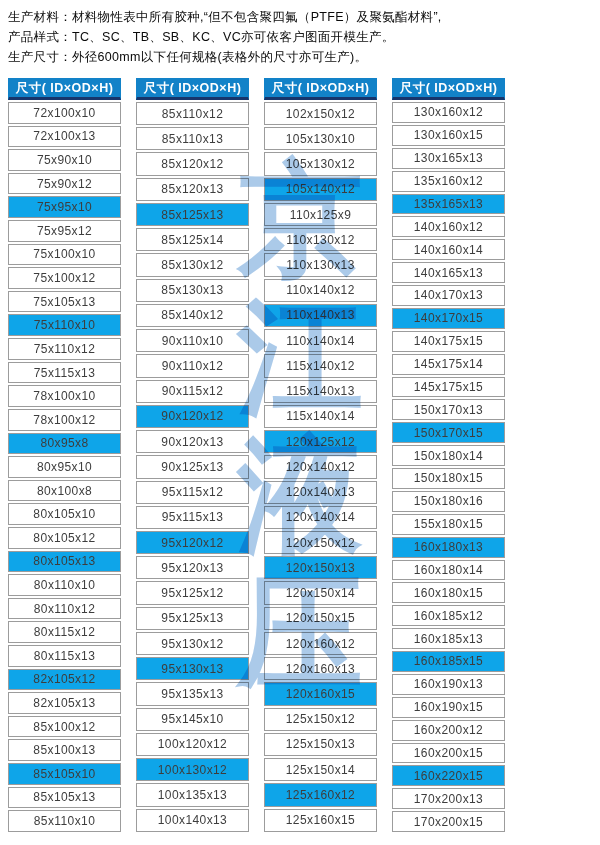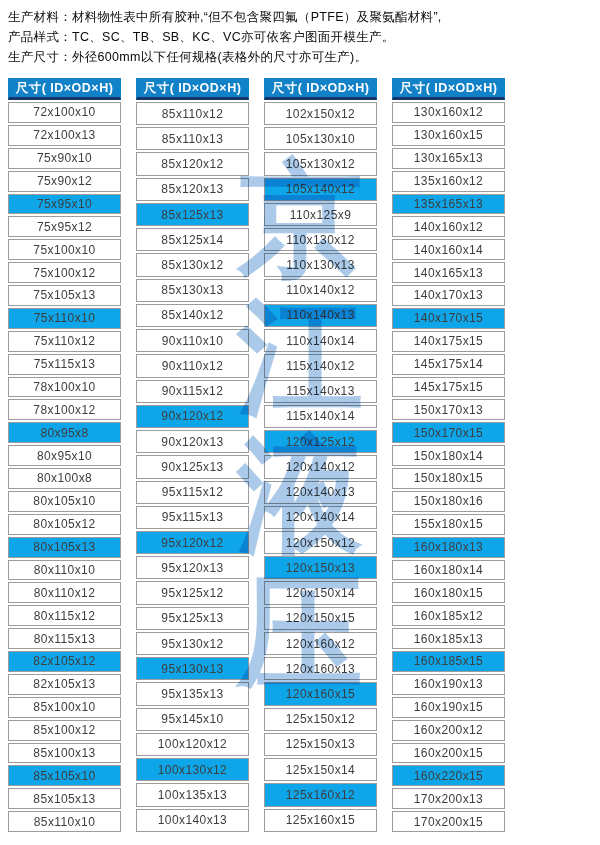--- a/index.html
+++ b/index.html
@@ -145,23 +145,20 @@
       <div class="row">
         <span>80x115x13</span>
       </div>
       <div class="row hl">
         <span>82x105x12</span>
       </div>
       <div class="row">
         <span>82x105x13</span>
       </div>
       <div class="row">
-        <span>85x100x10</span>
-      </div>
-      <div class="row">
         <span>85x100x12</span>
       </div>
       <div class="row">
         <span>85x100x13</span>
       </div>
       <div class="row hl">
         <span>85x105x10</span>
       </div>
       <div class="row">
         <span>85x105x13</span>

